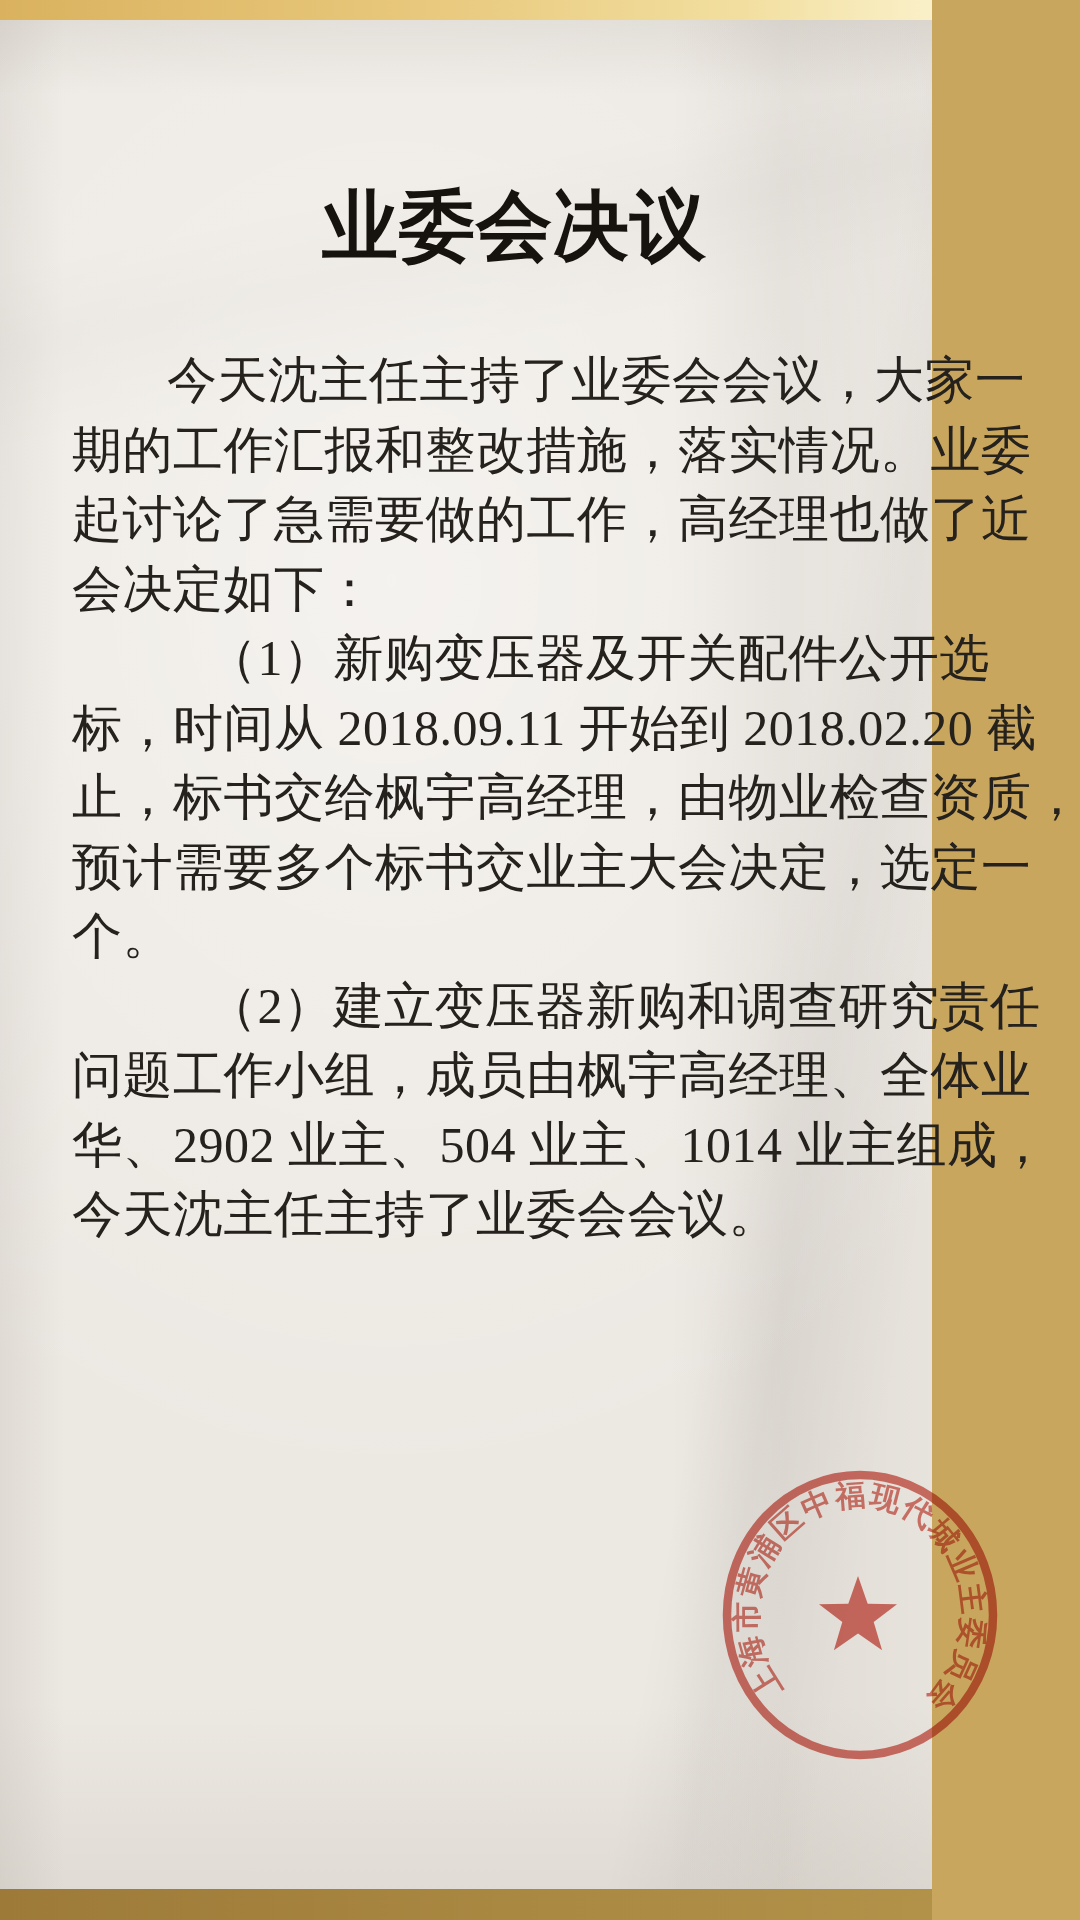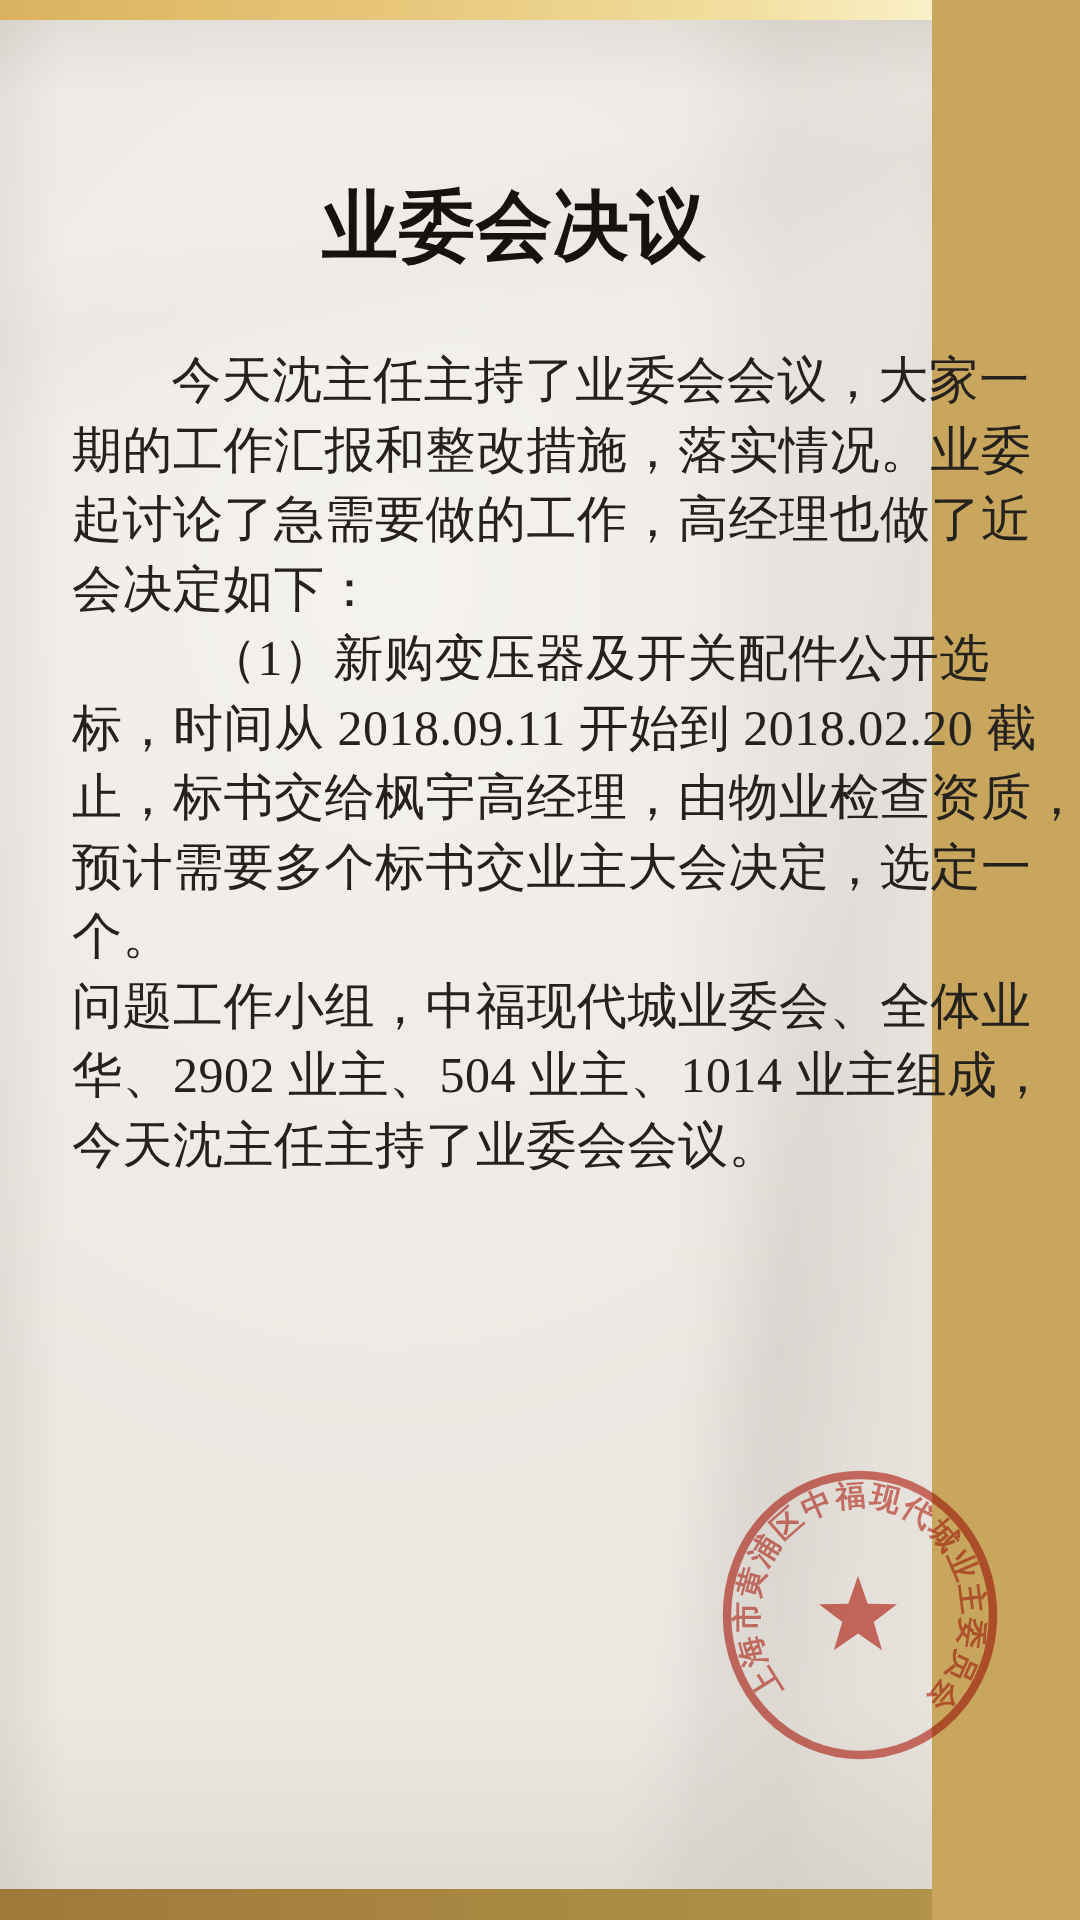--- a/index.html
+++ b/index.html
@@ -40,21 +40,21 @@
     font-size:76px;font-weight:600;color:#16120e;
     letter-spacing:1px;line-height:1;white-space:nowrap;
   }
 
   .body-text{
     position:absolute;left:72px;top:326px;width:962px;
     font-size:50px;line-height:69.5px;letter-spacing:0.5px;
     color:#25211d;
   }
   .line{white-space:nowrap;}
-  .line.ind1{text-indent:95px;text-align:center;}
+  .line.ind1{text-indent:95px;}
   .line.ind2{text-indent:135px;}
 
   .sig-org{
     position:absolute;left:598px;top:1517px;
     font-size:48px;letter-spacing:1px;color:#1f1b17;white-space:nowrap;
   }
   .sig-date{
     position:absolute;left:795px;top:1594px;
     font-size:52px;font-weight:600;color:#1d1915;white-space:nowrap;
   }
@@ -83,21 +83,22 @@
     <div class="body-text">
       <div class="line ind1">今天沈主任主持了业委会会议，大家一</div>
       <div class="line">期的工作汇报和整改措施，落实情况。业委</div>
       <div class="line">起讨论了急需要做的工作，高经理也做了近</div>
       <div class="line">会决定如下：</div>
       <div class="line ind2">（1）新购变压器及开关配件公开选</div>
       <div class="line">标，时间从 2018.09.11 开始到 2018.02.20 截</div>
       <div class="line">止，标书交给枫宇高经理，由物业检查资质，</div>
       <div class="line">预计需要多个标书交业主大会决定，选定一</div>
       <div class="line">个。</div>
-      <div class="line">问题工作小组，中福现代城业委会、全体业</div>
+      <div class="line ind2">（2）建立变压器新购和调查研究责任</div>
+      <div class="line">问题工作小组，成员由枫宇高经理、全体业</div>
       <div class="line">华、2902 业主、504 业主、1014 业主组成，</div>
       <div class="line">今天沈主任主持了业委会会议。</div>
     </div>
 
 
     <svg class="seal" viewBox="0 0 300 300" width="300" height="300" aria-hidden="true">
       <defs>
         <path id="ringPath" d="M 78 229 A 103 110 0 1 1 222 229" fill="none"></path>
       </defs>
       <ellipse cx="150" cy="150" rx="133" ry="140" fill="none" stroke-width="8.5" opacity="0.78" stroke="#cd4437"></ellipse>

